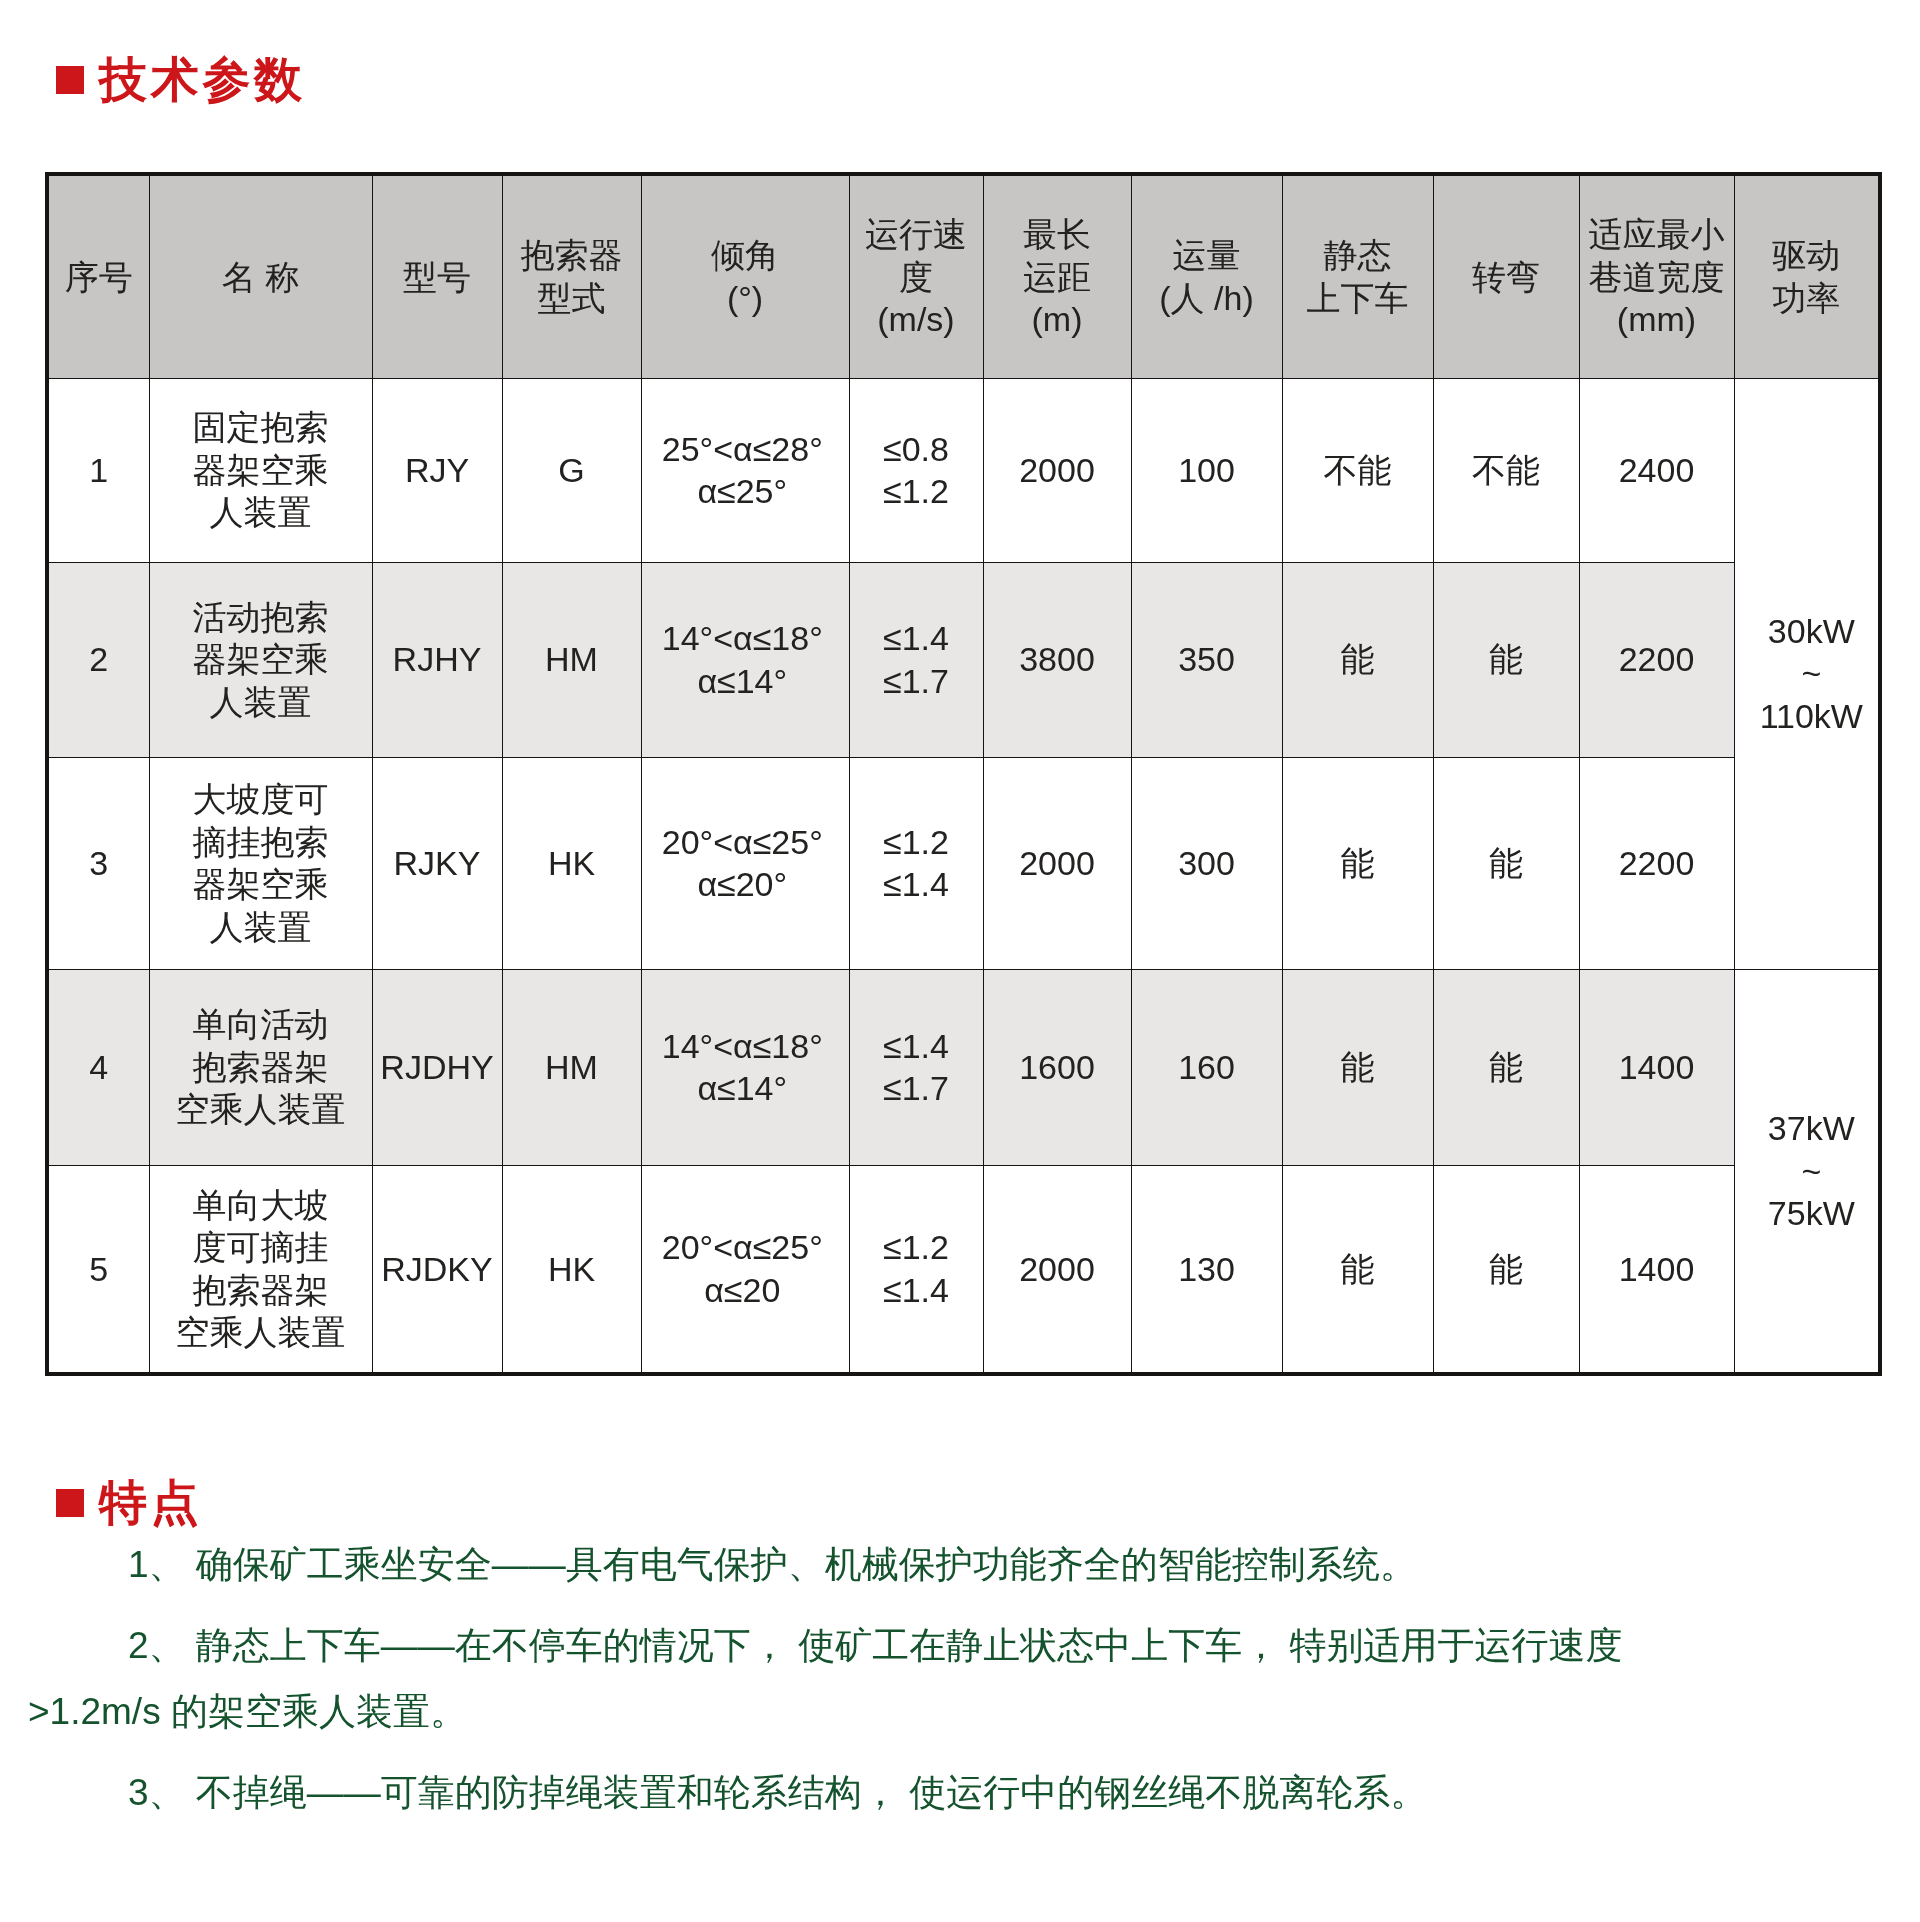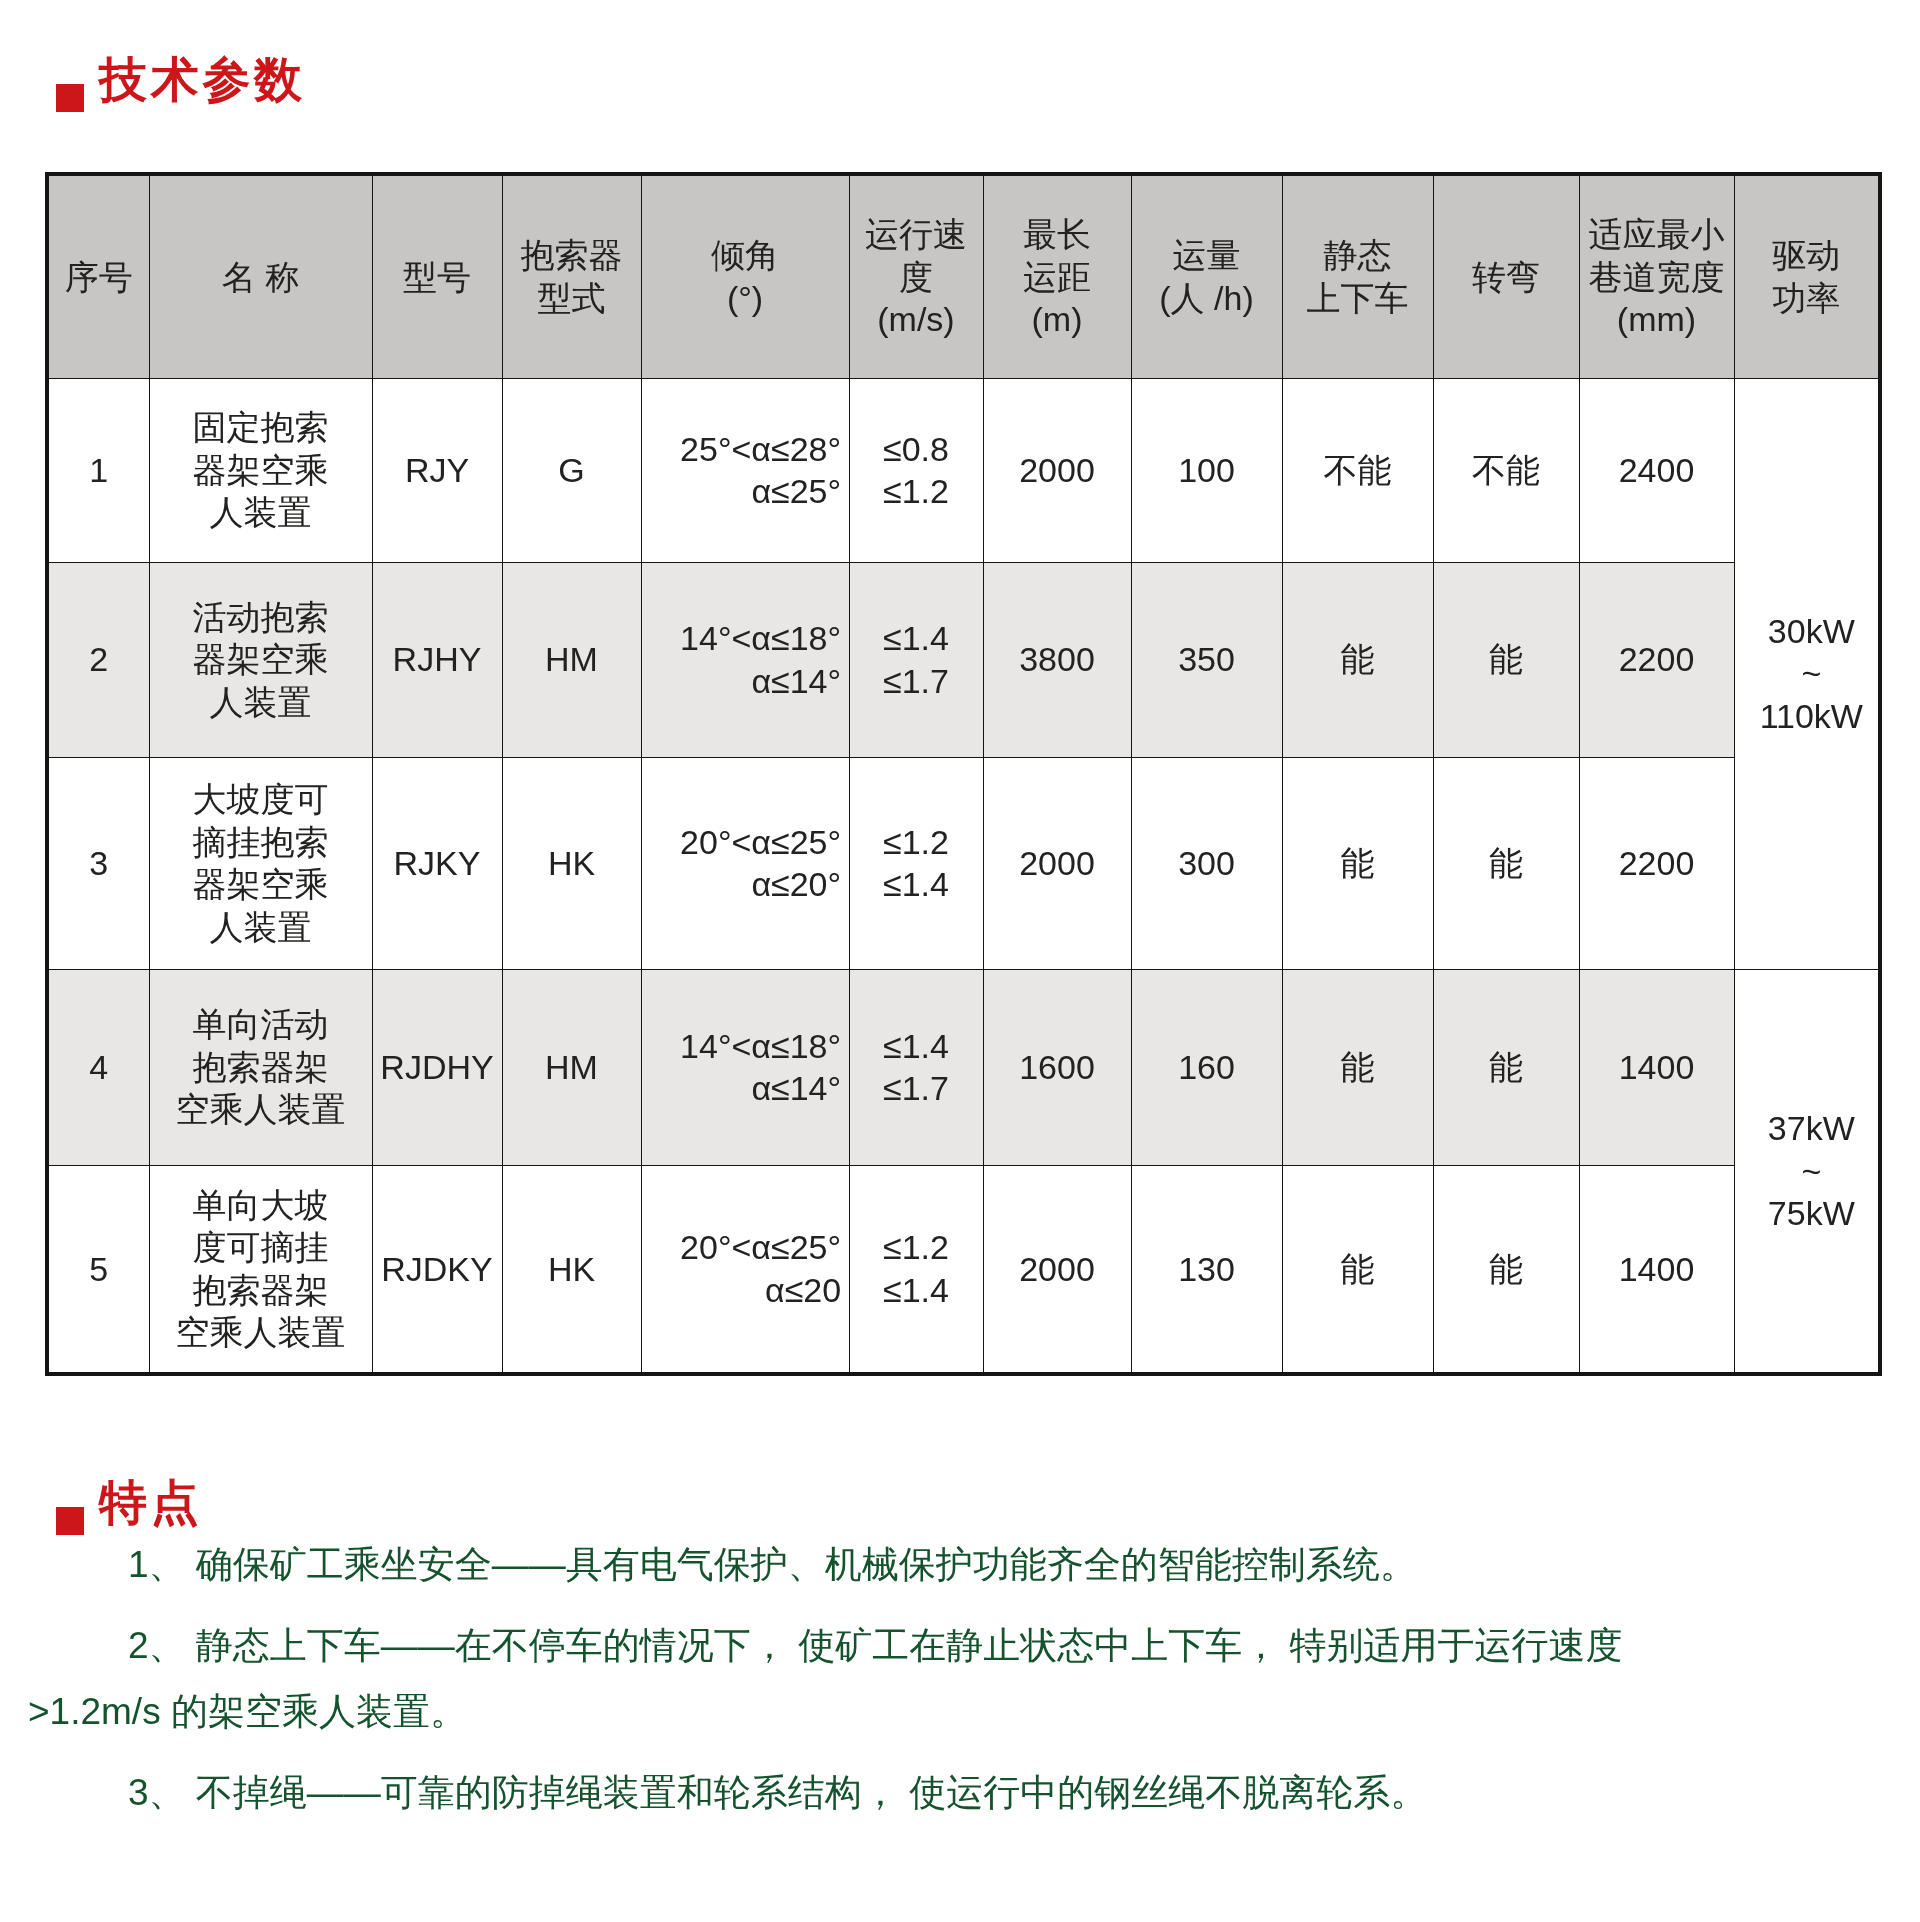--- a/index.html
+++ b/index.html
@@ -7,21 +7,21 @@
   body {
     width: 1921px; height: 1923px;
     font-family: "Liberation Sans", sans-serif;
     color: #232220;
   }
   .page { position: relative; width: 1921px; height: 1923px; background: #ffffff; overflow: hidden; }
 
   
   .section-title {
     position: absolute; left: 56px;
-    display: flex; align-items: flex-end; gap: 15px;
+    display: flex; align-items: center; gap: 15px;
     color: #cd1619; font-size: 48px; font-weight: bold;
     letter-spacing: 3.7px;
   }
   .section-title .red-square {
     width: 28px; height: 28px; background: #cd1619; display: inline-block;
     flex: 0 0 auto;
   }
   #title-tech { top: 48px; }
   #title-feat { top: 1471px; }
 
@@ -44,21 +44,21 @@
   table.spec thead tr { height: 204px; }
   table.spec thead th { background: #c8c6c5; }
   table.spec tbody tr:nth-child(1) { height: 184px; }
   table.spec tbody tr:nth-child(2) { height: 195px; }
   table.spec tbody tr:nth-child(3) { height: 212px; }
   table.spec tbody tr:nth-child(4) { height: 196px; }
   table.spec tbody tr:nth-child(5) { height: 209px; }
   table.spec tbody tr:nth-child(2) td,
   table.spec tbody tr:nth-child(4) td { background: #e8e7e6; }
   table.spec td.power-cell { background: #ffffff !important; padding-left: 12px; }
-  table.spec td.incline { text-align: right; padding-right: 7.4px; }
+  table.spec td.incline { padding-right: 7.4px; }
 
   
   .features {
     position: absolute; top: 1532px; left: 28px; width: 1866px;
     font-size: 37px; line-height: 1.78;
     color: #14532d;
   }
   .features p {
     white-space: pre-line;
     text-indent: 100px;

